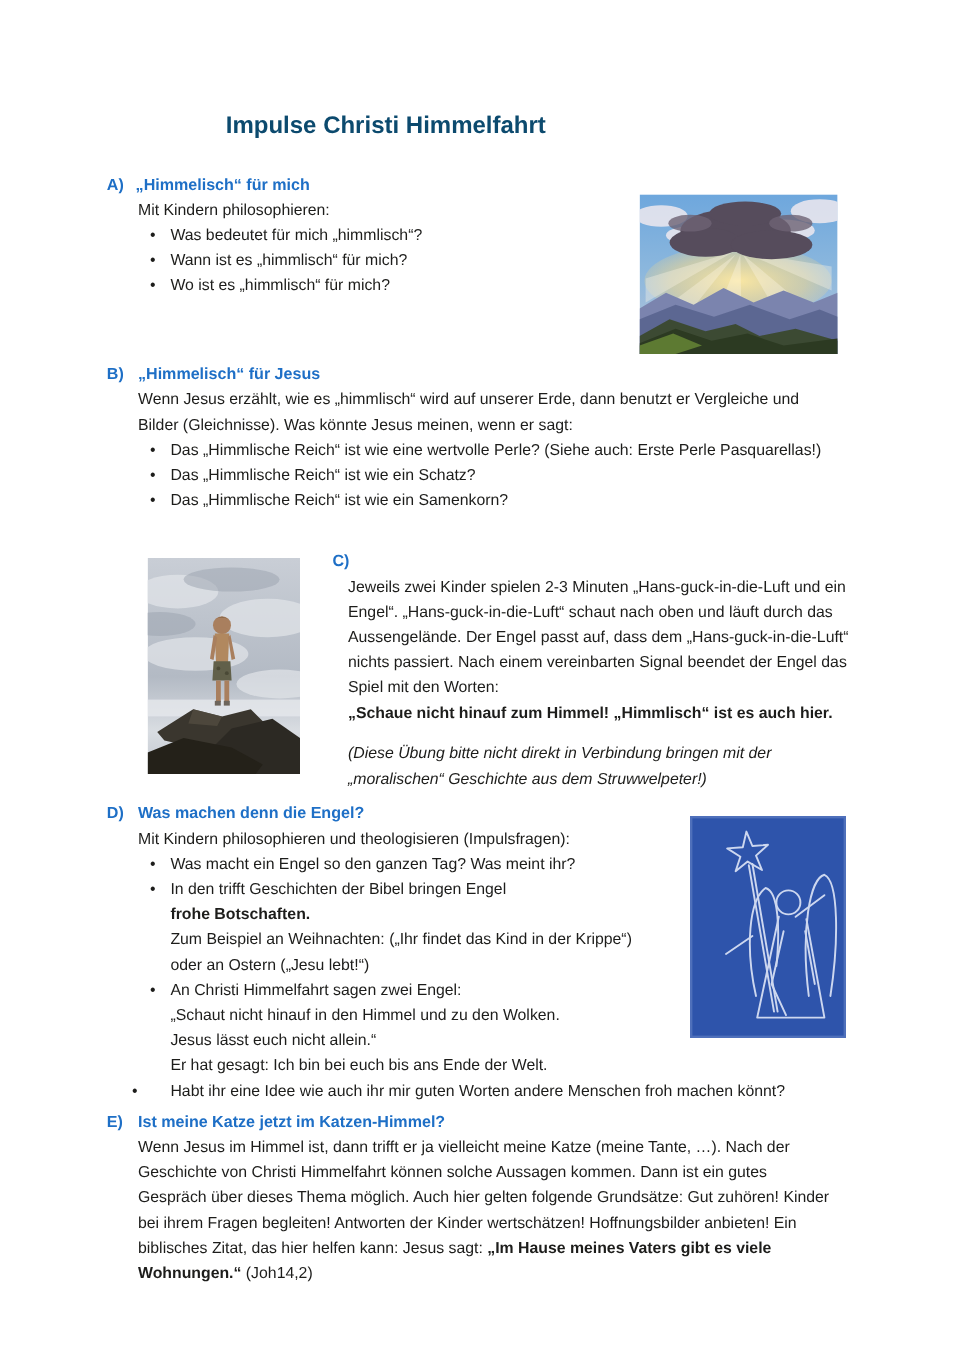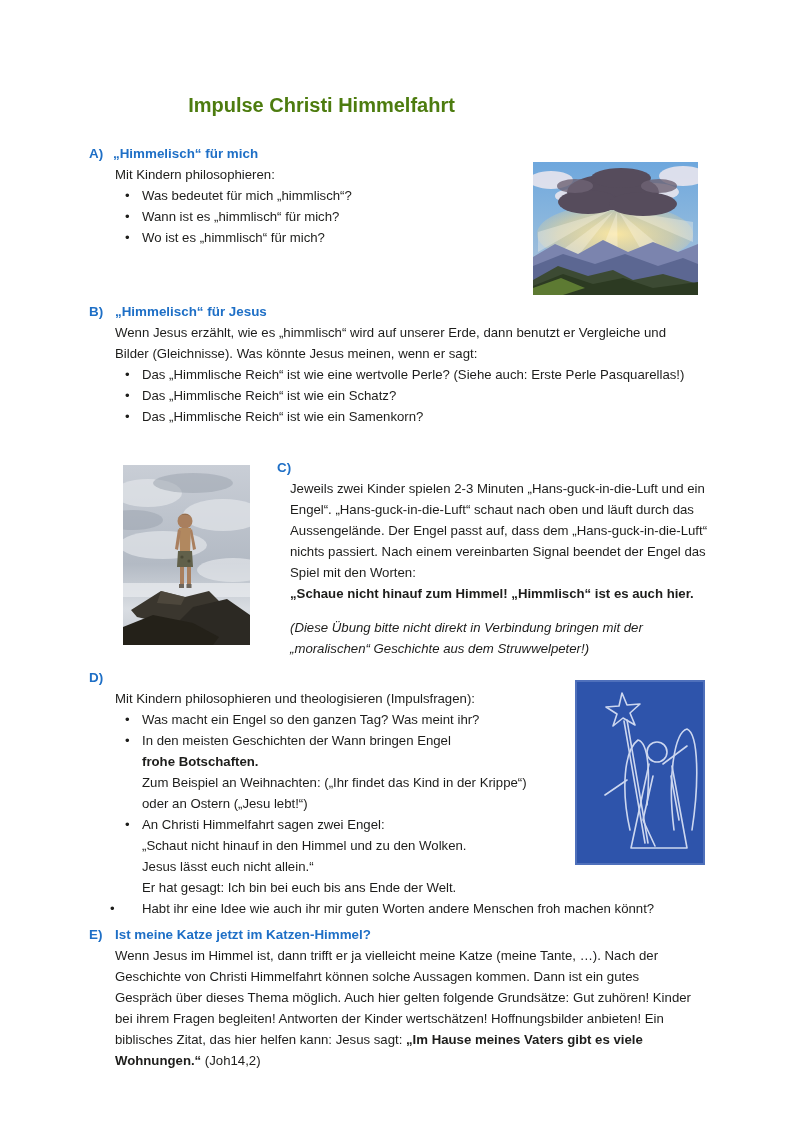--- a/index.html
+++ b/index.html
@@ -1,19 +1,19 @@
 <!DOCTYPE html>
 <html><head>
 <meta charset="utf-8">
 <style>
   html,body{margin:0;padding:0;background:#fff;}
   .page{position:relative;width:800px;height:1133px;background:#ffffff;overflow:hidden;
         font-family:"Liberation Sans",sans-serif;color:#1d1d1b;}
   .title{position:absolute;top:94px;left:0;width:643px;margin:0;text-align:center;
-         font-size:20px;font-weight:bold;color:#4d7c0f;}
+         font-size:20px;font-weight:bold;color:#0c4a6e;}
   .sec{position:absolute;left:89px;font-size:13.2px;line-height:21px;}
   .sec-head{display:flex;font-weight:bold;font-size:13.4px;color:#1E6FC6;}
   .sec-head .letter{flex:0 0 26px;}
   .sec-head.tight .letter{flex:0 0 24px;}
   .sec-head.wide .letter{flex:0 0 31px;}
   .sec-body{margin-left:26px;}
   .sec-body p{margin:0;}
   .li{display:flex;}
   .dot{flex:0 0 17px;margin-left:10px;}
   .li.out .dot{flex:0 0 32px;margin-left:-5px;}
@@ -202,31 +202,32 @@
         <path d="M88,84 L112,66"></path>
         <path d="M78,96 L68,140 L80,166"></path>
         <path d="M96,96 L104,140"></path>
       </g>
     </svg>
   </figure>
 
   <section class="sec" style="top:667px">
     <div class="sec-head">
       <span class="letter">D)</span>
+      <span>Was machen denn die Engel?</span>
     </div>
     <div class="sec-body">
       <p>Mit Kindern philosophieren und theologisieren (Impulsfragen):</p>
       <div class="dlist">
         <div class="li">
           <span class="dot">•</span>
           <span class="li-t">Was macht ein Engel so den ganzen Tag? Was meint ihr?</span>
         </div>
         <div class="li">
           <span class="dot">•</span>
-          <span class="li-t"><span>In den meisten Geschichten der Wann bringen Engel</span><br>
+          <span class="li-t"><span>In den trifft Geschichten der Bibel bringen Engel</span><br>
             <span class="b">frohe Botschaften.</span><br>
             <span>Zum Beispiel an Weihnachten: („Ihr findet das Kind in der Krippe“)</span><br>
             <span>oder an Ostern („Jesu lebt!“)</span></span>
         </div>
         <div class="li">
           <span class="dot">•</span>
           <span class="li-t"><span>An Christi Himmelfahrt sagen zwei Engel:</span><br>
             <span>„Schaut nicht hinauf in den Himmel und zu den Wolken.</span><br>
             <span>Jesus lässt euch nicht allein.“</span><br>
             <span>Er hat gesagt: Ich bin bei euch bis ans Ende der Welt.</span></span>

